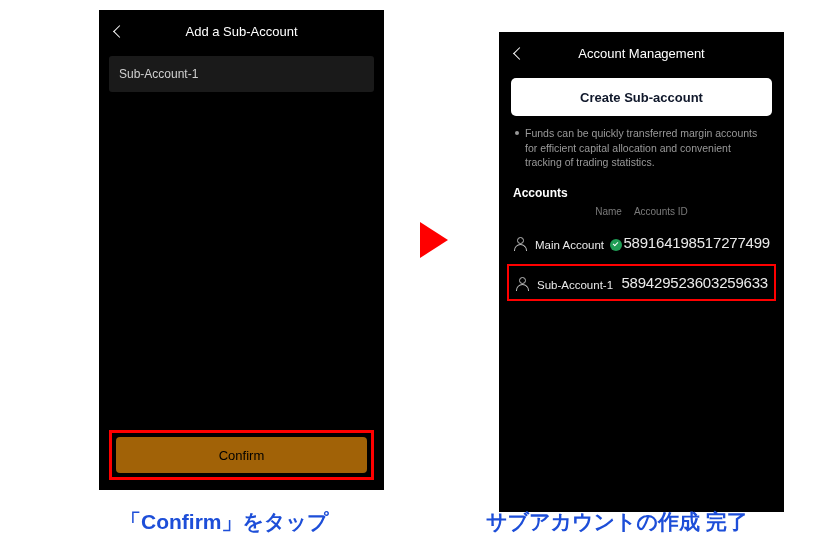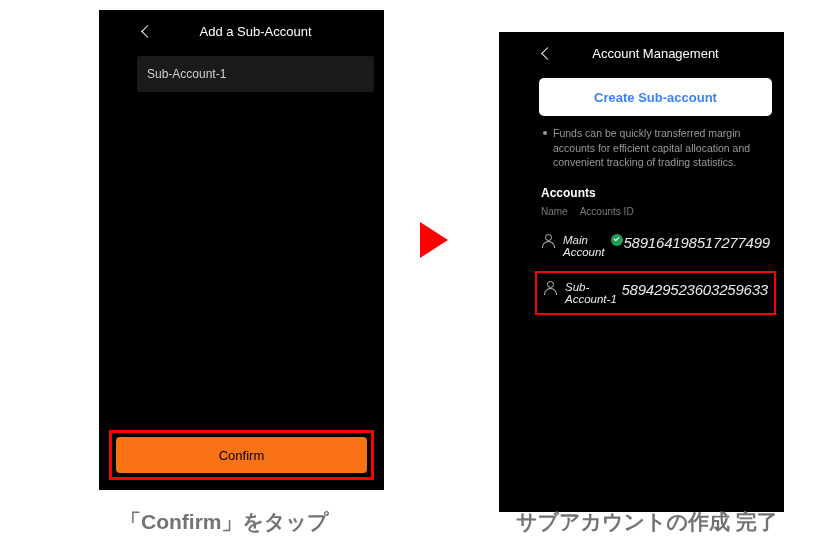--- a/index.html
+++ b/index.html
@@ -9,21 +9,20 @@
     background: #ffffff;
     font-family: -apple-system, BlinkMacSystemFont, "Segoe UI", Arial, sans-serif;
     position: relative;
   }
   .phone {
     position: absolute;
     width: 285px;
     height: 480px;
     background: #000000;
     color: #ffffff;
-    padding-left: 28px;
   }
   .phone-left { left: 99px; top: 10px; }
   .phone-right { left: 499px; top: 10px; margin-top: 22px; }
 
   .topbar {
     display: flex;
     align-items: center;
     height: 42px;
     padding: 0 16px;
     position: relative;
@@ -57,35 +56,35 @@
   }
 
   .confirm-wrap {
     position: absolute;
     left: 10px; right: 10px;
     bottom: 10px;
     border: 3px solid #ff0000;
     padding: 4px;
   }
   .confirm-btn {
-    background: #f97316;
+    background: #a16207;
     color: #000;
     height: 36px;
     display: flex;
     align-items: center;
     justify-content: center;
     font-size: 13px;
     font-weight: 500;
     border-radius: 4px;
   }
 
   .create-btn {
     margin: 4px 12px 10px 12px;
     background: #ffffff;
-    color: #3b82f6;
+    color: #0f172a;
     height: 38px;
     display: flex;
     align-items: center;
     justify-content: center;
     font-size: 13px;
     font-weight: 600;
     border-radius: 5px;
   }
 
   .bullets {
@@ -111,33 +110,32 @@
     background: #999;
   }
 
   .accounts-hdr {
     padding: 8px 14px 6px 14px;
     font-size: 12px;
     font-weight: 600;
   }
   .acc-cols {
     display: flex;
-    justify-content: flex-start;
+    justify-content: center;
     padding: 0 14px 8px 14px;
     font-size: 10px;
     color: #7a7a7a;
     gap: 12px;
   }
 
   .acc-row {
     display: flex;
-    align-items: flex-start;
+    align-items: flex-end;
     padding: 9px 14px;
     font-size: 11.5px;
-    font-style: italic;
   }
   .acc-row.highlight {
     margin: 4px 8px;
     border: 2px solid #ff0000;
     padding: 8px 6px;
   }
   .user-icon {
     width: 14px;
     height: 14px;
     margin-right: 8px;
@@ -193,25 +191,25 @@
     width: 0; height: 0;
     border-top: 18px solid transparent;
     border-bottom: 18px solid transparent;
     border-left: 28px solid #ff0000;
   }
 
   .caption {
     position: absolute;
     font-size: 21px;
     font-weight: 700;
-    color: #737373;
+    color: #1d4ed8;
     white-space: nowrap;
   }
   .caption-left { left: 120px; top: 508px; }
-  .caption-right { left: 516px; top: 508px; }
+  .caption-right { left: 486px; top: 508px; }
 </style>
 </head>
 <body>
 
 <div class="phone phone-left">
   <div class="topbar">
     <div class="back-chevron"></div>
     <div class="topbar-title">Add a Sub-Account</div>
   </div>
   <div class="input-row">

